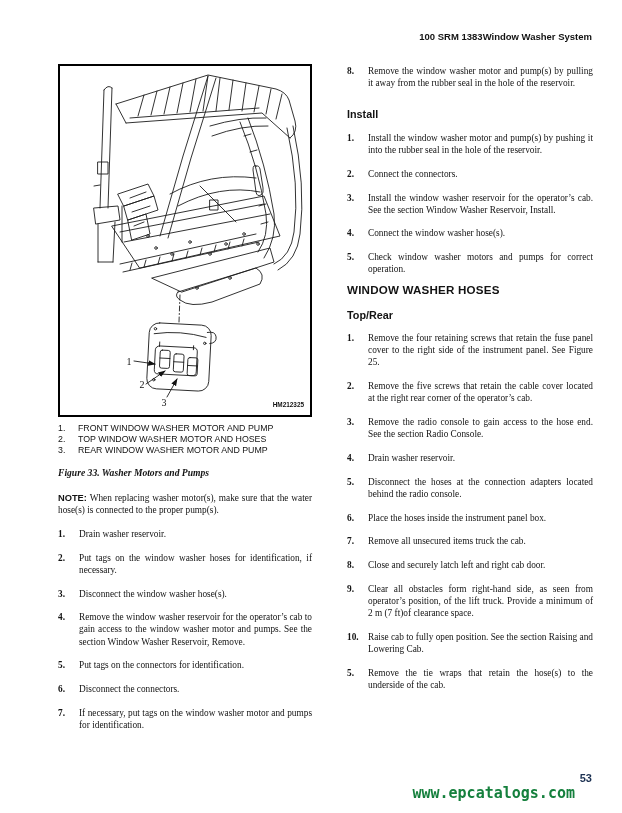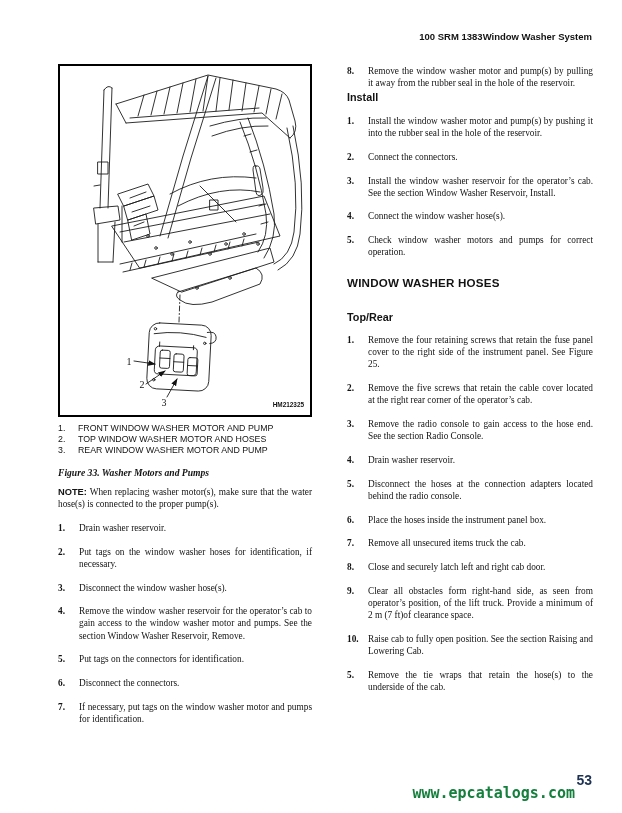--- a/index.html
+++ b/index.html
@@ -22,34 +22,34 @@
   }
   .figure-box svg{display:block;}
 
   .legend{margin-top:6px;font-family:"Liberation Sans",sans-serif;font-size:8.8px;line-height:11px;}
   .legend-row{display:flex;}
   .legend-num{flex:none;width:20px;}
   .legend-text{flex:1;white-space:nowrap;}
 
   .caption{margin-top:11px;text-align:left;font-weight:bold;font-style:italic;font-size:9.6px;}
 
-  .note{margin-top:8px;font-size:9.3px;line-height:12.2px;text-align:justify;}
+  .note{margin-top:14px;font-size:9.3px;line-height:12.2px;text-align:justify;}
   .note-label{font-family:"Liberation Sans",sans-serif;font-weight:bold;font-style:normal;}
 
   .step{display:flex;margin-top:11.5px;font-size:9.3px;line-height:12.2px;}
   .step-num{flex:none;width:21px;font-weight:bold;}
   .step-text{flex:1;text-align:justify;}
 
-  .h-sub{font-family:"Liberation Sans",sans-serif;font-weight:bold;font-size:10.8px;margin-top:2px;}
-  .h-main{font-family:"Liberation Sans",sans-serif;font-weight:bold;font-size:11.6px;margin-top:17px;letter-spacing:.2px;}
+  .h-sub{font-family:"Liberation Sans",sans-serif;font-weight:bold;font-size:10.8px;margin-top:19px;}
+  .h-main{font-family:"Liberation Sans",sans-serif;font-weight:bold;font-size:11.6px;margin-top:7px;letter-spacing:.2px;}
   .h-italic{font-family:"Liberation Sans",sans-serif;font-weight:bold;font-style:italic;font-size:9.6px;margin-top:13px;}
 
   .page-num{
     position:absolute;top:772px;right:30px;
-    font-family:"Liberation Sans",sans-serif;font-weight:bold;font-size:14px;color:#1c3152;
+    font-family:"Liberation Sans",sans-serif;font-weight:bold;font-size:11px;color:#1c3152;
   }
   .watermark{
     position:absolute;top:784px;left:0;width:575px;text-align:right;
     font-family:"DejaVu Sans Mono",monospace;font-weight:bold;font-size:15px;color:#15803d;
     text-decoration:none;cursor:pointer;
   }
 </style>
 </head>
 <body>
 
@@ -269,21 +269,21 @@
       <span class="step-num">4.</span>
       <span class="step-text">Connect the window washer hose(s).</span>
     </div>
     <div class="step">
       <span class="step-num">5.</span>
       <span class="step-text">Check window washer motors and pumps for correct operation.</span>
     </div>
   </div>
 
   <div class="h-main">WINDOW WASHER HOSES</div>
-  <div class="h-sub" style="margin-top:22px">Top/Rear</div>
+  <div class="h-sub" style="margin-top:13px">Top/Rear</div>
 
   <div>
     <div class="step">
       <span class="step-num">1.</span>
       <span class="step-text">Remove the four retaining screws that retain the fuse panel cover to the right side of the instrument panel.  See Figure 25.</span>
     </div>
     <div class="step">
       <span class="step-num">2.</span>
       <span class="step-text">Remove the five screws that retain the cable cover located at the right rear corner of the operator’s cab.</span>
     </div>

